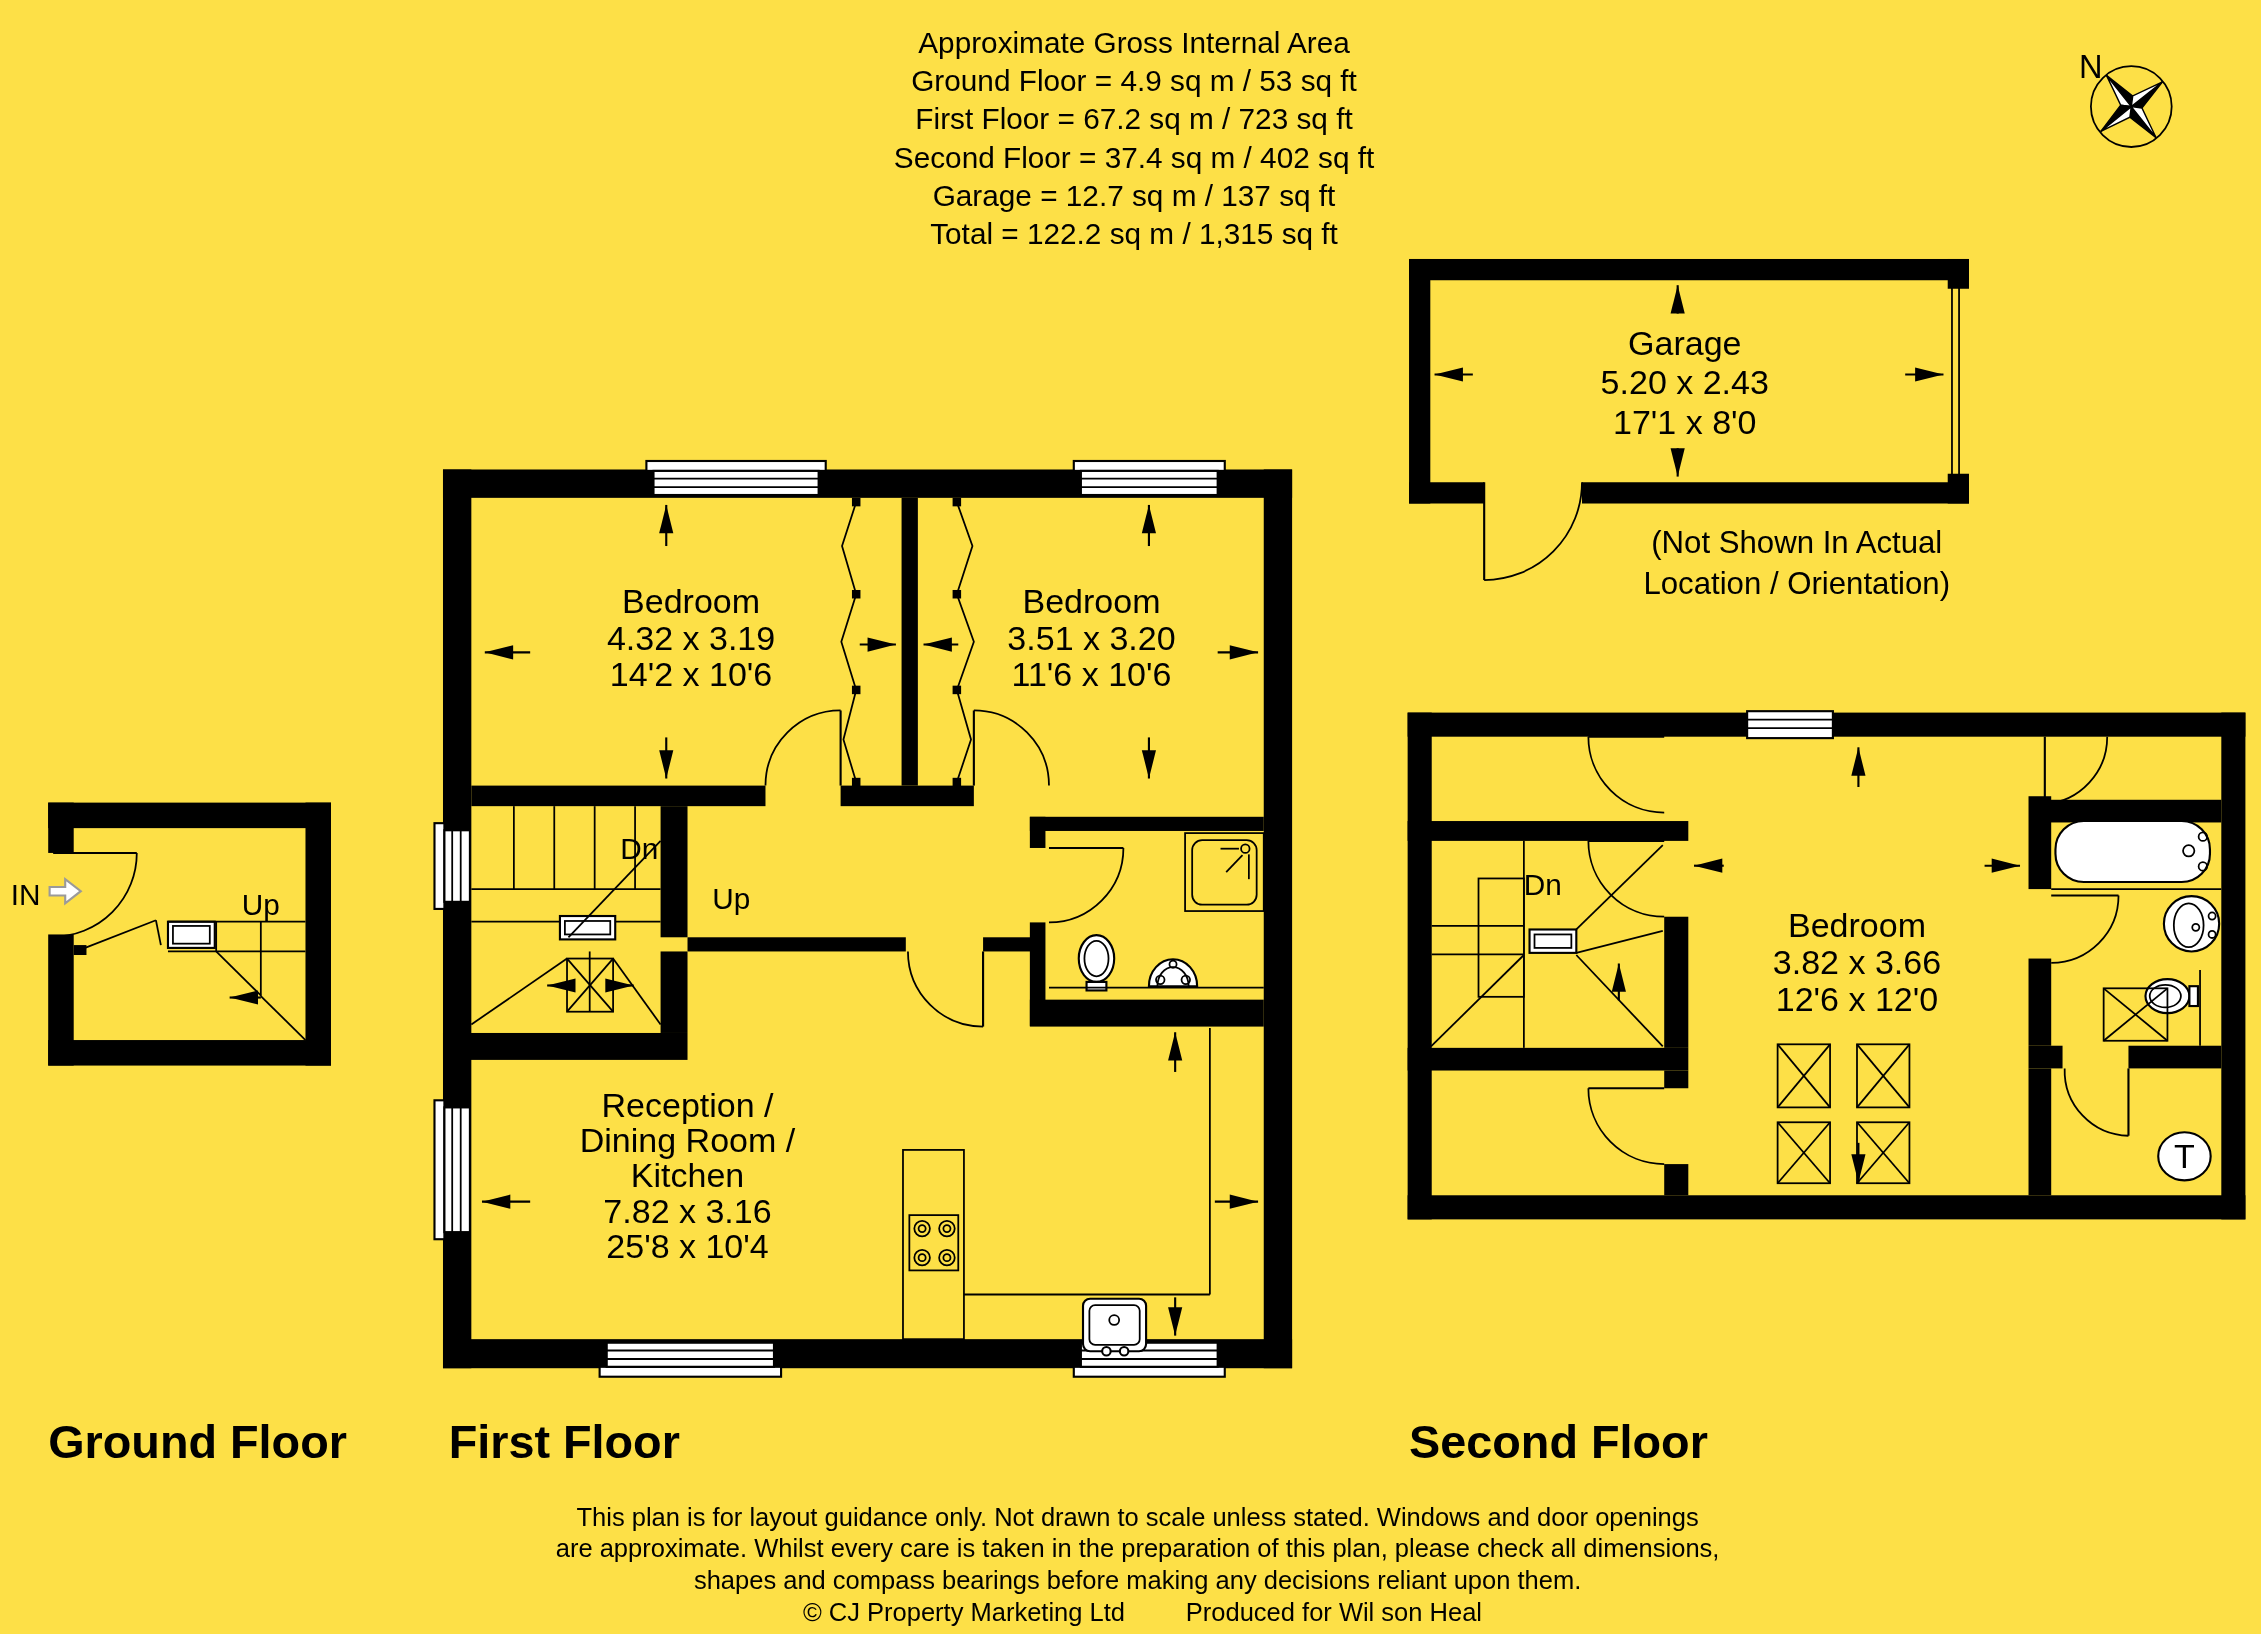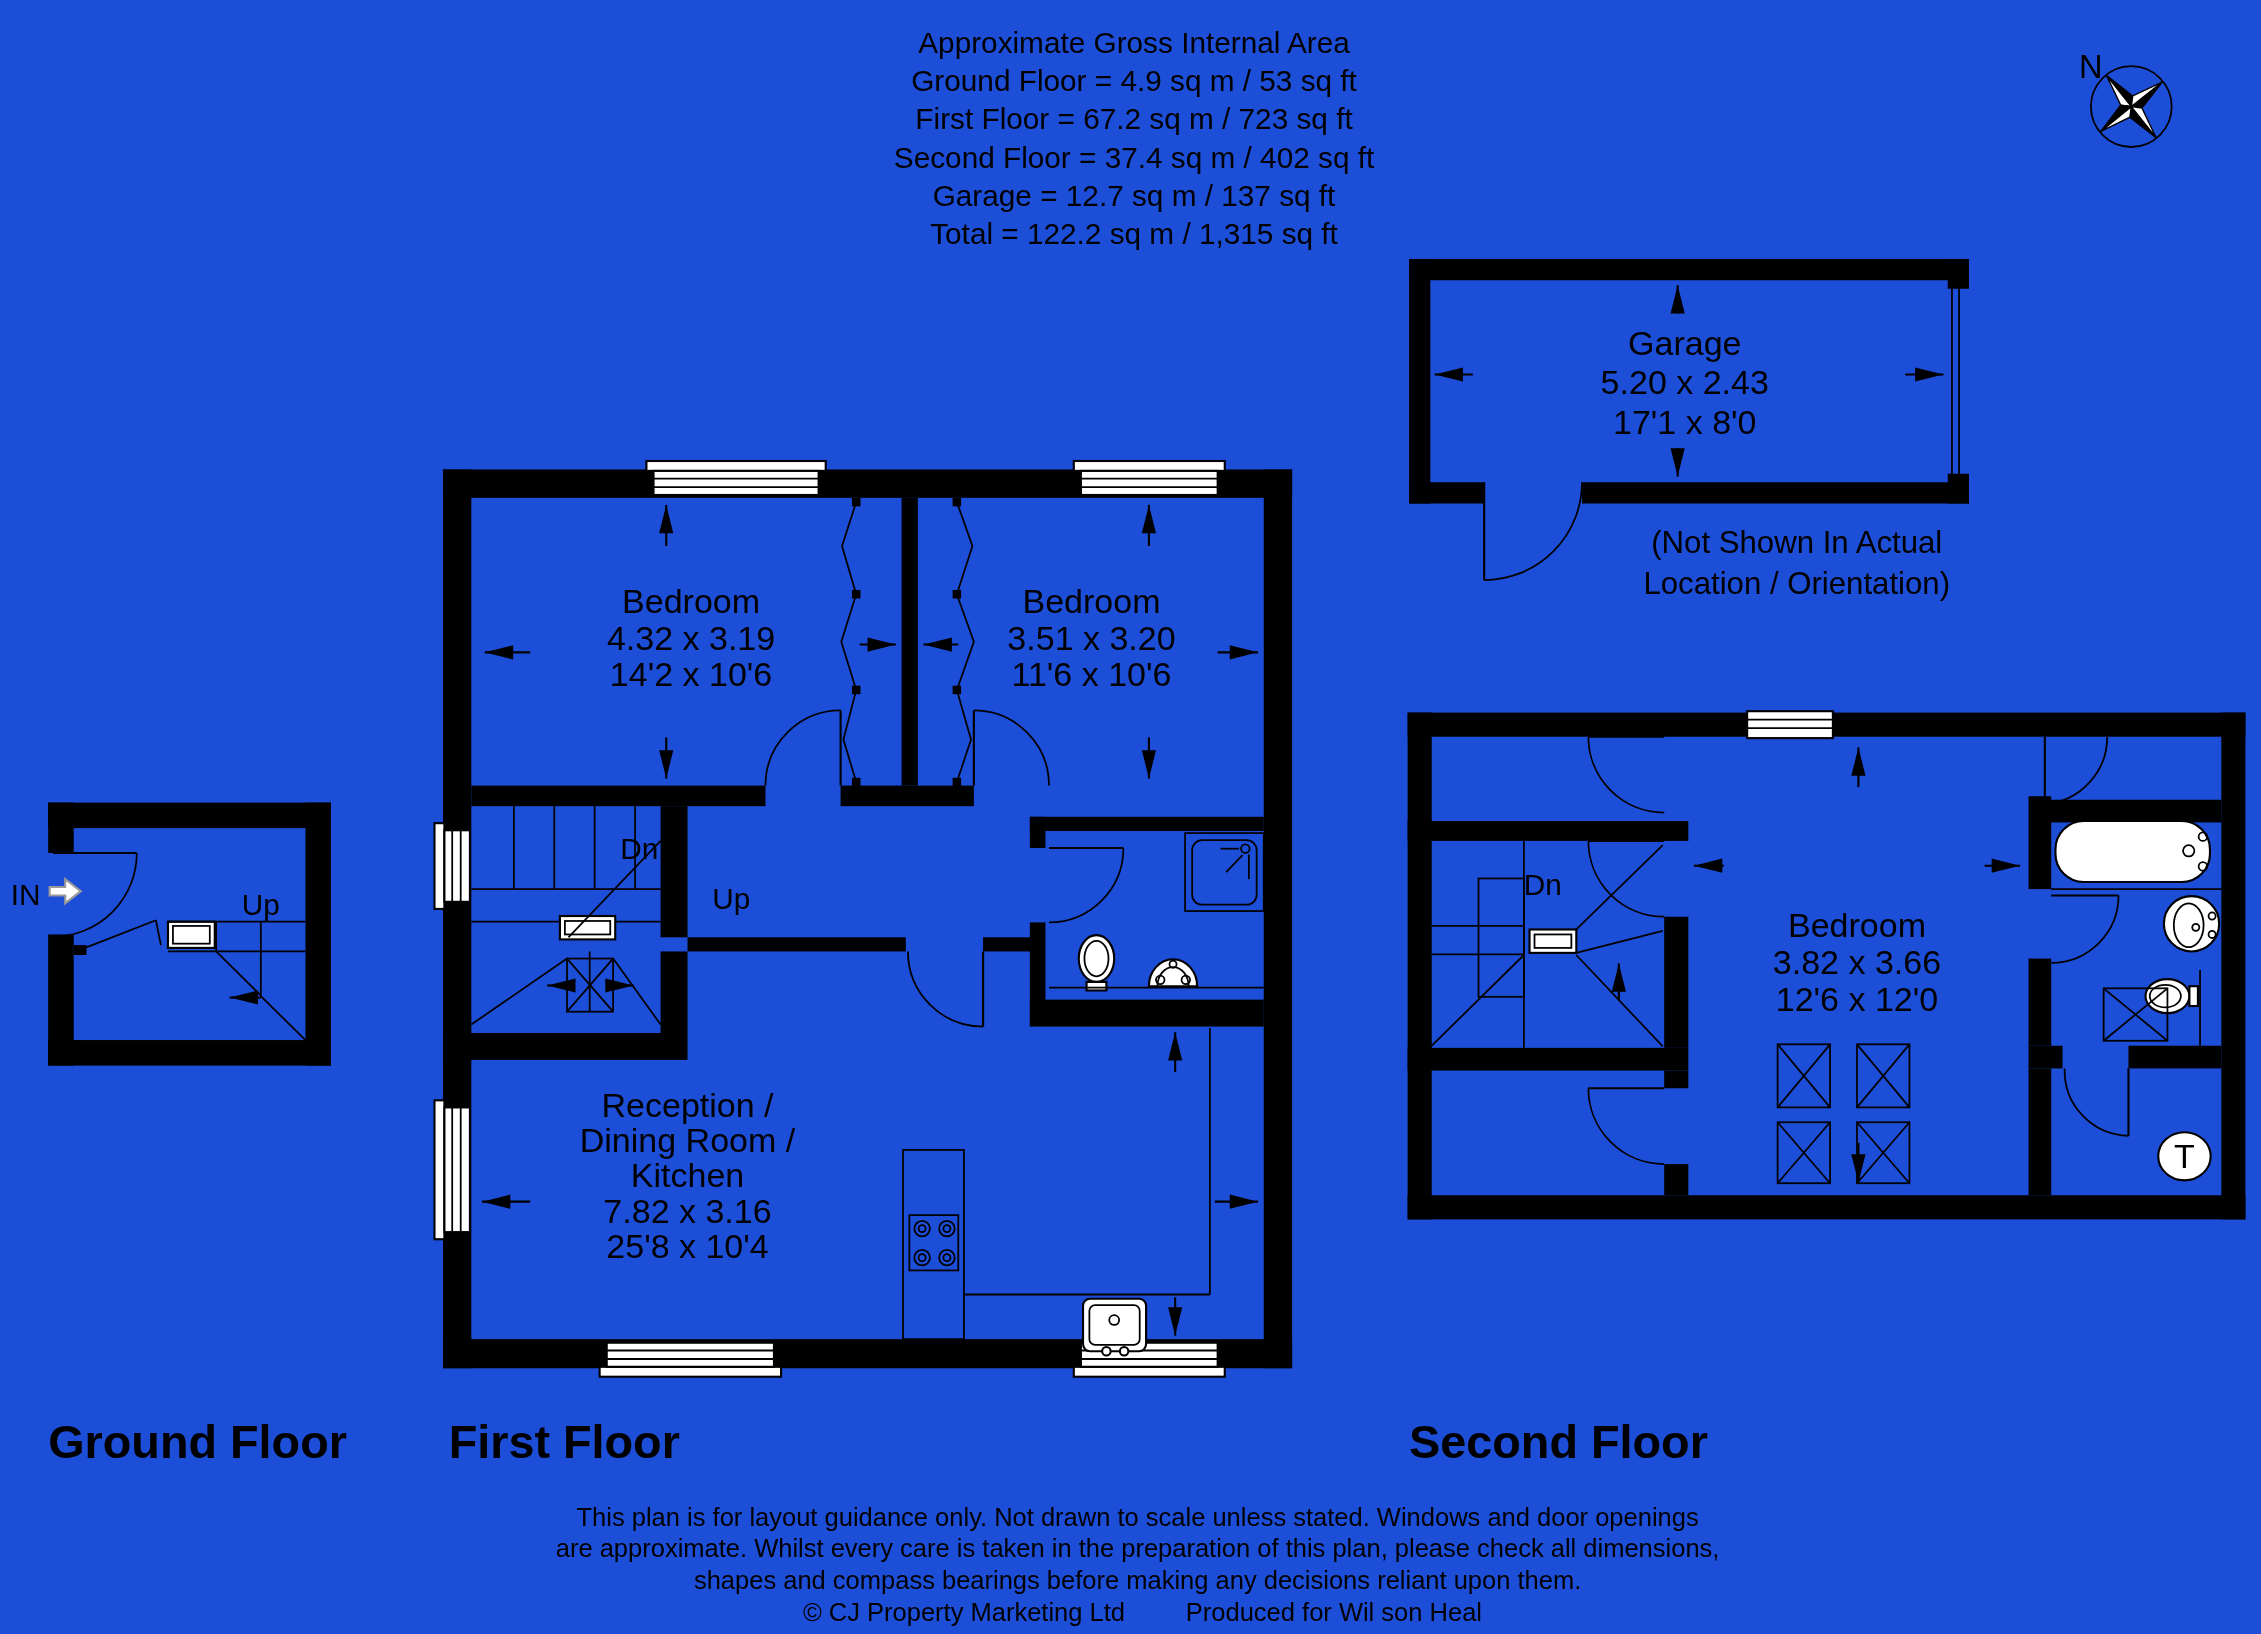--- a/index.html
+++ b/index.html
@@ -1,16 +1,16 @@
 <!DOCTYPE html>
 <html style="font-size:11.3px"><head>
 <meta charset="utf-8">
 <style>
   html,body{margin:0;padding:0;background:#ffffff;}
-  #stage{position:relative;width:2261px;height:1635px;background:#1d4ed8;
+  #stage{position:relative;width:2261px;height:1635px;background:#fde047;
          font-family:"Liberation Sans", sans-serif;}
   svg{position:absolute;top:0;left:0;}
   svg text{fill:#000;font-family:"Liberation Sans", sans-serif;}
   .ln{stroke:#000;stroke-width:3;fill:none;}
   .thin{stroke:#000;stroke-width:2.5;fill:none;}
   .wall{fill:#000;stroke:none;}
   .fixt{stroke:#000;stroke-width:3;fill:#fff;}
   .dim{stroke:#000;stroke-width:3;fill:none;}
   .lbl{font-size:48px;}
   .sm{font-size:42px;}

